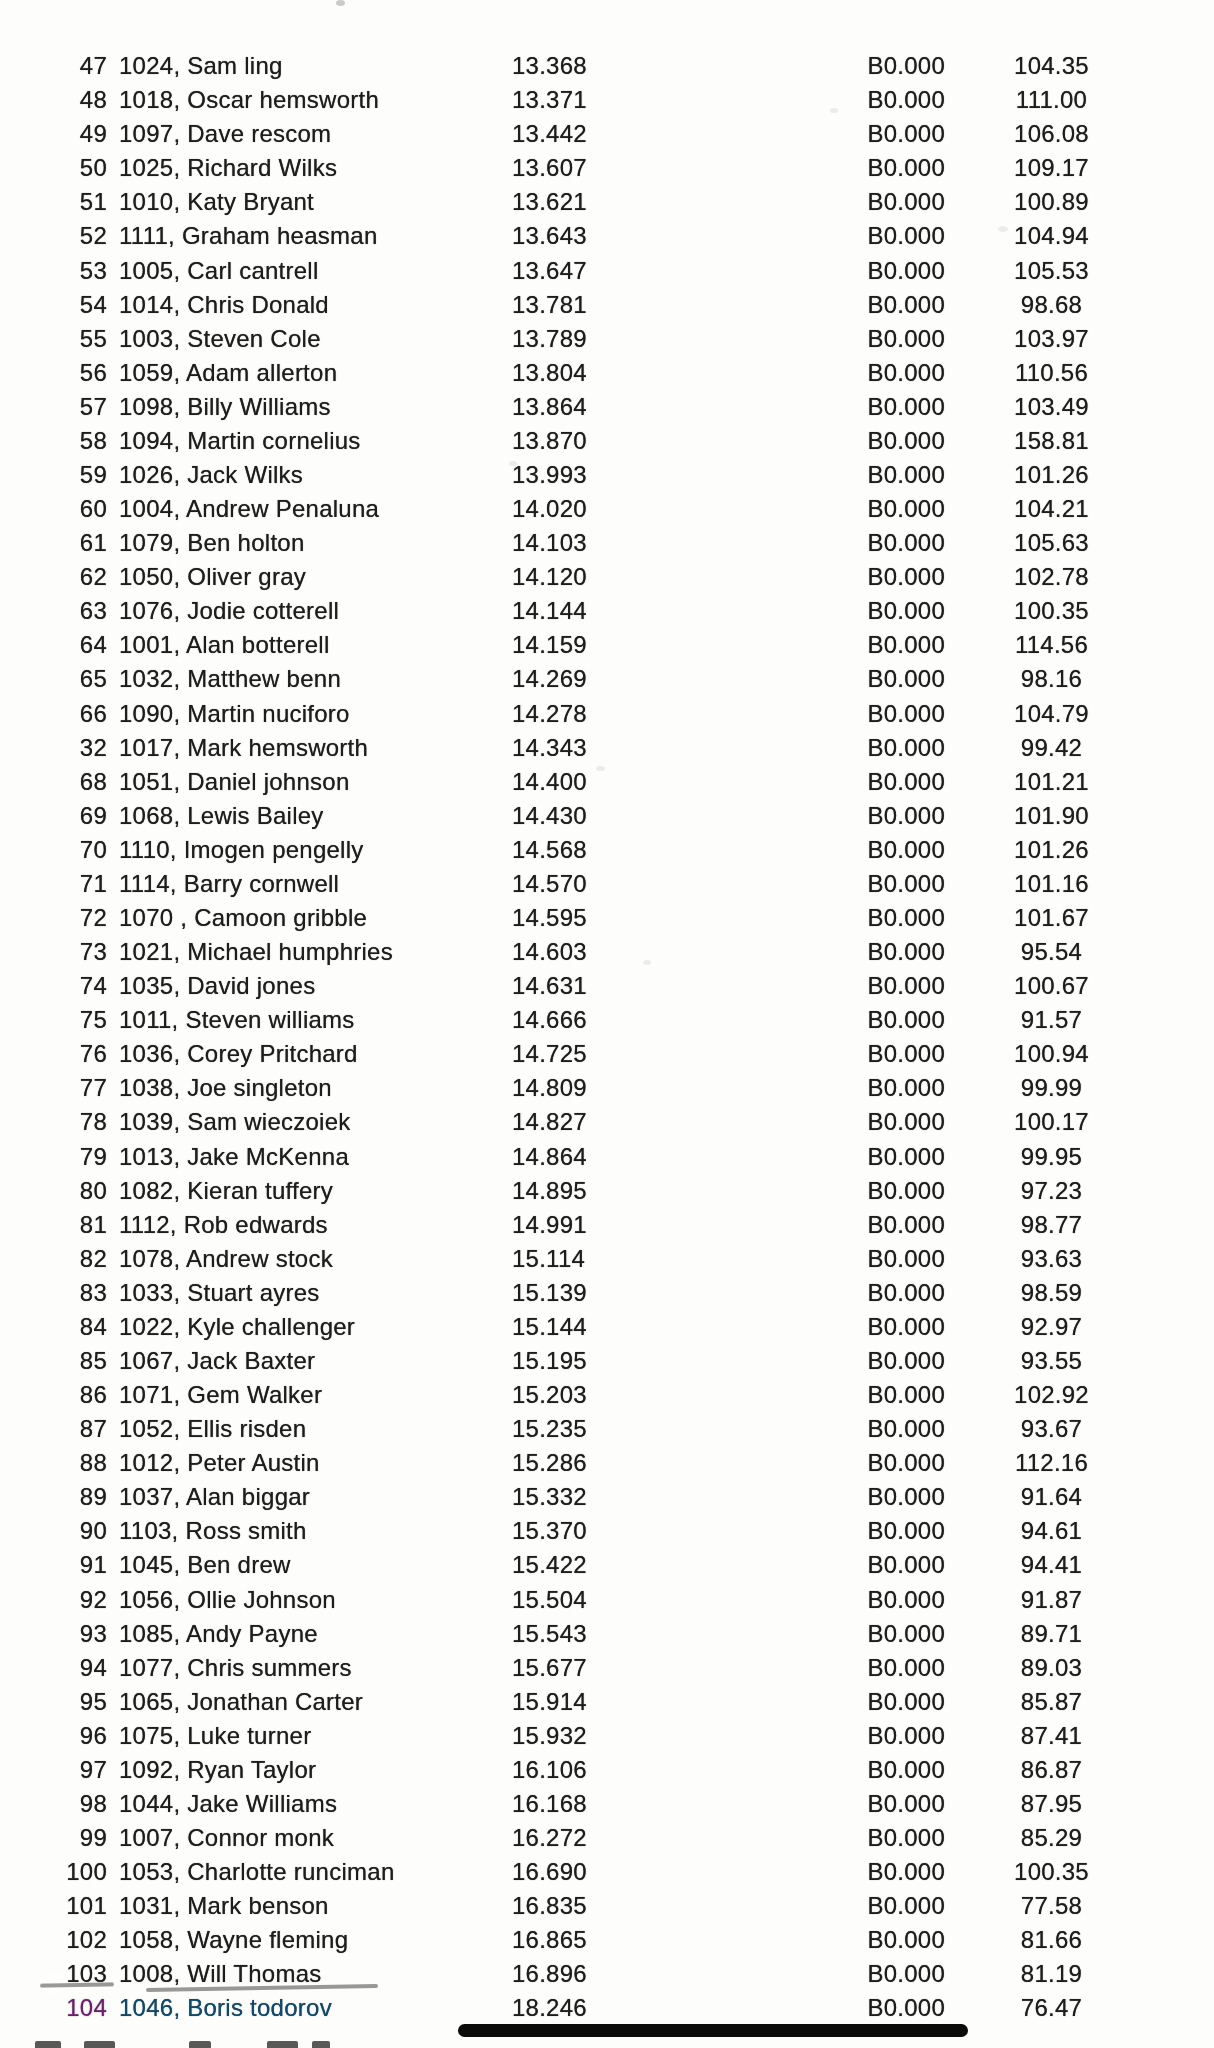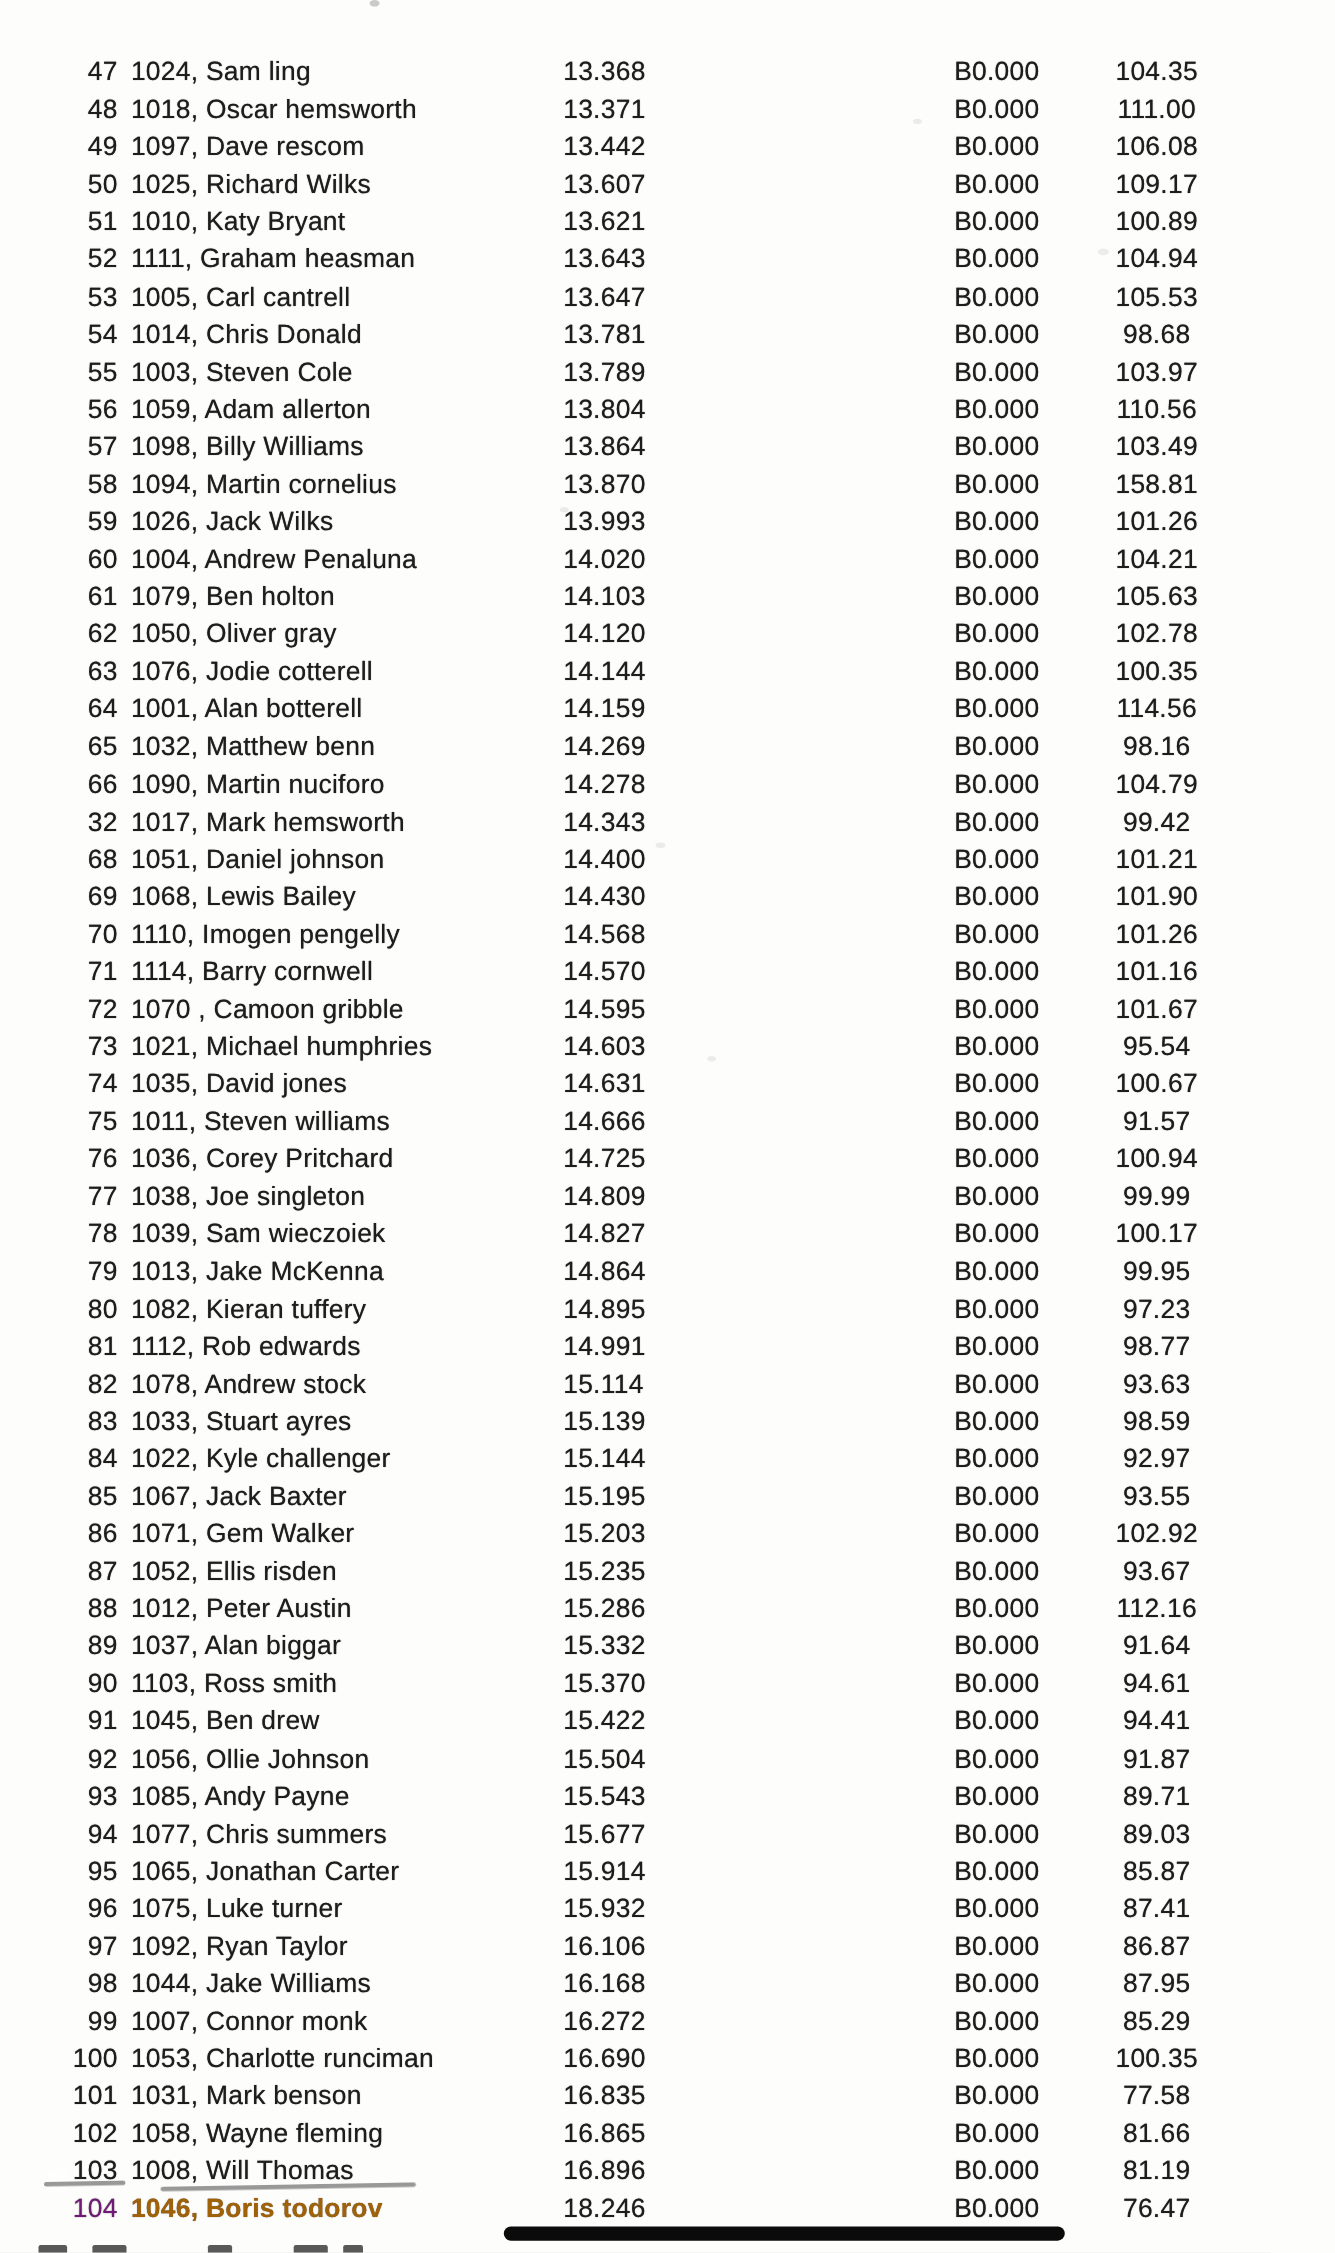--- a/index.html
+++ b/index.html
@@ -21,21 +21,21 @@
     white-space: nowrap; letter-spacing: 0.25px;
     text-shadow: 0 0 0.8px rgba(25,25,25,0.8);
   }
   .cell.rank    { left: 0;     width: 107px; text-align: right; }
   .cell.entry   { left: 119px; text-align: center; }
   .cell.time    { left: 512px; width: 210px; text-align: left; }
   .cell.penalty { left: 740px; width: 205px; text-align: right; }
   .cell.score   { left: 950px; width: 203px; text-align: center; }
   
   .row:last-child .rank { color: #701a75; text-shadow: 0 0 1.2px rgba(90,90,90,0.9); }
-  .row:last-child .entry { color: #a16207; font-weight: bold; }
+  .row:last-child .entry { color: #0c4a6e; }
 
   
   .strike {
     position: absolute; height: 4px; background: rgba(105,105,105,0.68);
     border-radius: 2px; filter: blur(0.6px); transform: rotate(-1deg);
   }
   .strike.s-rank { left: 40px;  top: 1983px; width: 74px; }
   .strike.s-name { left: 146px; top: 1986px; width: 232px; }
   .wash {
     position: absolute; left: 40px; top: 1970px; width: 26px; height: 26px;

